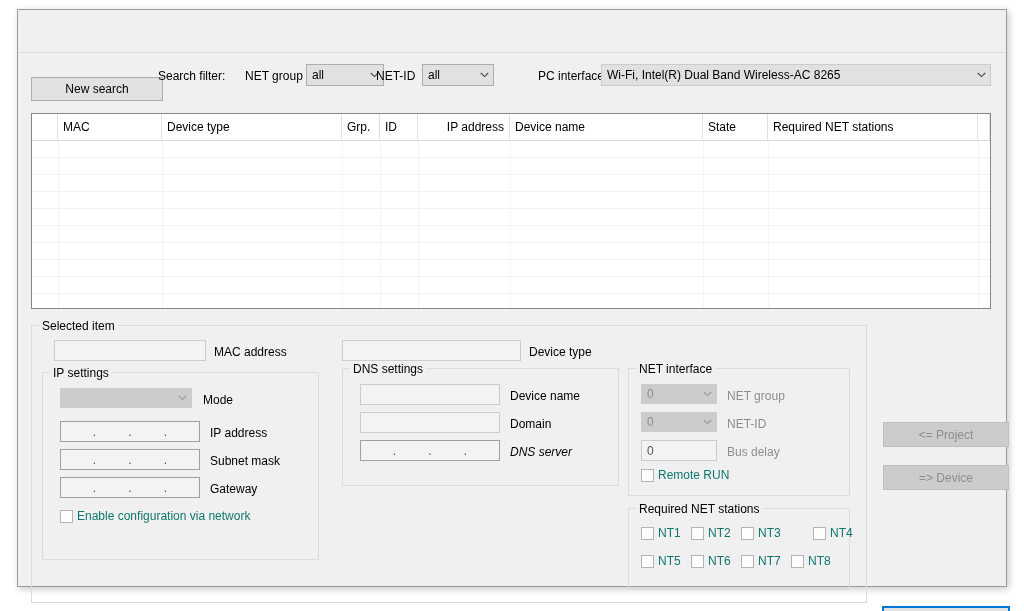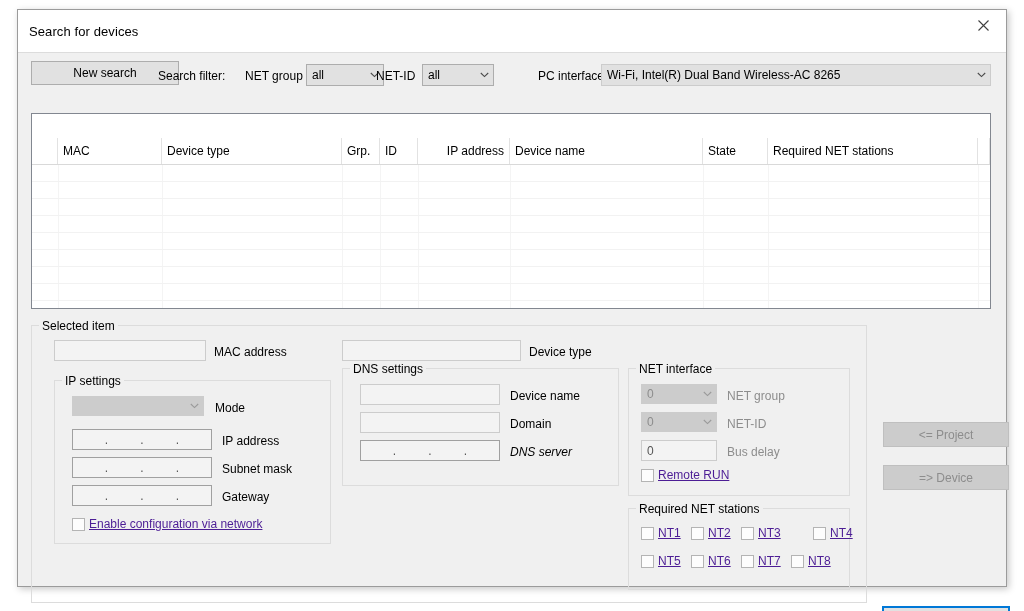--- a/index.html
+++ b/index.html
@@ -77,22 +77,22 @@
     display: flex;
     align-items: center;
     justify-content: center;
     cursor: default;
     padding: 0;
   }
   .btn.disabled { color: #8d8d8d; background: #cccccc; border-color: #bfbfbf; }
 
   #new-search-button {
     position: absolute;
-    left: 13px; top: 8px;
-    width: 148px; height: 24px; justify-content: center;
+    left: 13px; top: 24px;
+    width: 132px; height: 24px; justify-content: center;
   }
   .static-label {
     position: absolute;
     font-size: 12px;
     color: #000;
     white-space: nowrap;
   }
   #search-filter-label { left: 140px; top: 16px; }
   #net-group-label     { left: 227px; top: 16px; }
   #net-id-label        { left: 358px; top: 16px; }
@@ -139,21 +139,20 @@
     background: #ffffff;
     border: 1px solid #828790;
     box-sizing: border-box;
     overflow: hidden;
   }
   #table-header-row {
     position: relative;
     height: 26px;
     border-bottom: 1px solid #d9d9d9;
     background: #ffffff;
-    margin-top: 24px;
   }
   .th {
     position: absolute;
     top: 0;
     height: 26px;
     line-height: 26px;
     font-size: 12px;
     color: #000;
     border-right: 1px solid #e2e2e2;
     box-sizing: border-box;
@@ -188,21 +187,21 @@
     top: -7px;
     left: 7px;
     background: #f0f0f0;
     padding: 0 3px;
     font-size: 12px;
     color: #000;
     white-space: nowrap;
   }
 
   #selected-item-group { left: 13px; top: 272px; width: 836px; height: 278px; }
-  #ip-settings-group   { left: 22px; top: 46px;  width: 277px; height: 164px; margin-top: 8px; }
+  #ip-settings-group   { left: 10px; top: 46px;  width: 277px; height: 188px; }
   #dns-settings-group  { left: 310px; top: 42px; width: 277px; height: 118px; }
   #net-settings-group  { left: 596px; top: 42px; width: 222px; height: 128px; }
   #required-net-group  { left: 596px; top: 182px; width: 222px; height: 82px; }
 
   
   .textbox {
     position: absolute;
     background: #f3f3f3;
     border: 1px solid #cccccc;
     box-sizing: border-box;
@@ -255,21 +254,21 @@
     font-size: 12px;
   }
   .chk .box {
     width: 13px; height: 13px;
     border: 1px solid #b4b4b4;
     background: #fdfdfd;
     box-sizing: border-box;
     margin-right: 4px;
     flex: none;
   }
-  .chk .txt { color: #4c1d95; white-space: nowrap; text-decoration: underline; }
+  .chk .txt { color: #0f766e; white-space: nowrap; }
 
   
   #save-ip-profile-button { position: absolute; left: 865px; top: 325px; width: 126px; height: 25px; }
   #project-button         { position: absolute; left: 865px; top: 369px; width: 126px; height: 25px; }
   #device-button          { position: absolute; left: 865px; top: 412px; width: 126px; height: 25px; }
   #close-button {
     position: absolute;
     left: 864px; top: 553px;
     width: 128px; height: 26px;
     background: #e1e1e1;
@@ -283,28 +282,20 @@
     align-items: center;
     justify-content: center;
     cursor: default;
   }
 </style>
 </head>
 <body>
 
 <div id="dialog-window">
 
-  <div id="title-bar">
-    <div id="window-title">Search for devices</div>
-    <div id="close-x-button">
-      <svg width="11" height="11" viewBox="0 0 11 11">
-        <path d="M0.5,0.5 L10.5,10.5 M10.5,0.5 L0.5,10.5" stroke="#404040" stroke-width="1.1" fill="none"></path>
-      </svg>
-    </div>
-  </div>
 
   <div id="dialog-body">
 
     <div id="new-search-button" class="btn">
       <span>New search</span>
     </div>
 
     <div class="static-label" id="search-filter-label">Search filter:</div>
     <div class="static-label" id="net-group-label">NET group</div>
 

